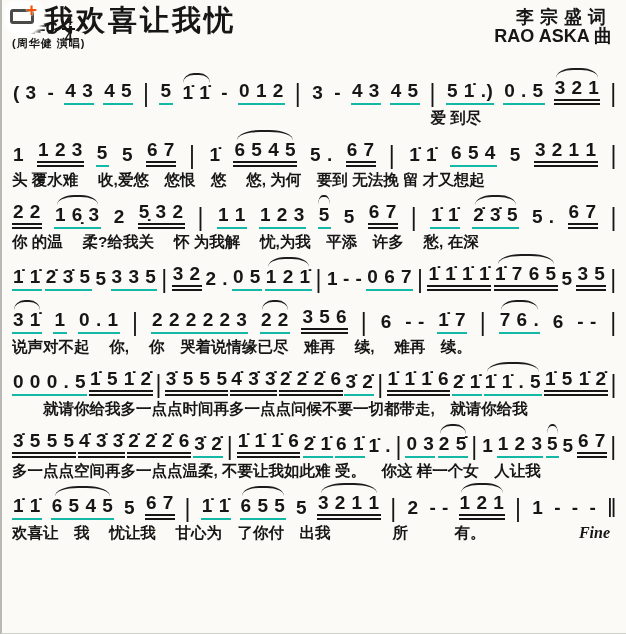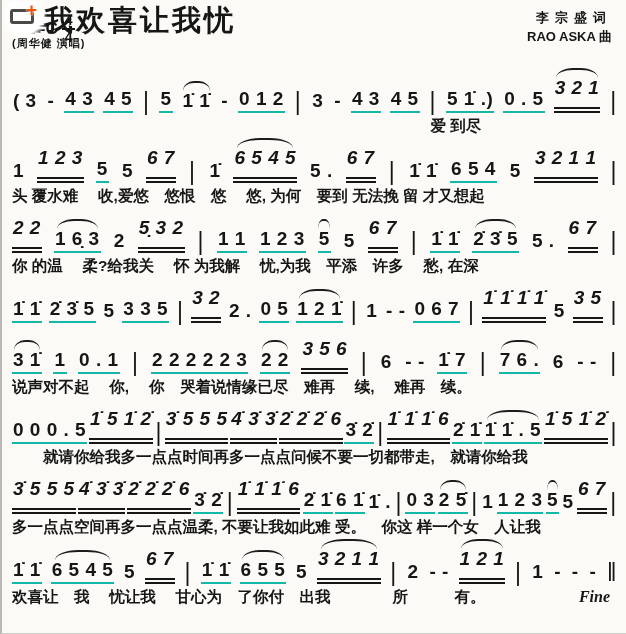--- a/index.html
+++ b/index.html
@@ -37,33 +37,33 @@
     position:absolute; left:14px; top:10px;
     font-weight:bold; font-size:17px;
     display:flex; align-items:center; gap:4px;
   }
   .frac { display:inline-flex; flex-direction:column; align-items:center; font-size:14px; line-height:13px; font-weight:bold; }
   .frac .num { border-bottom:2px solid #161616; padding:0 3px 1px; }
   .frac .den { padding-top:1px; }
   .titleblock { position:absolute; left:0; right:0; top:0; }
   .title { font-size:29px; font-weight:bold; letter-spacing:3px; line-height:32px; }
   .subtitle { font-size:11px; font-weight:bold; letter-spacing:1px; }
-  .credits { position:absolute; right:8px; top:4px; text-align:right; font-weight:bold; font-size:13px; line-height:19px; }
+  .credits { position:absolute; right:8px; top:4px; text-align:right; font-weight:bold; font-size:18px; line-height:19px; }
   .credits .lyr { letter-spacing:6px; }
   
   .score { margin-top:6px; }
   .line { margin-bottom:1px; }
   .notes {
     display:flex; justify-content:space-between; align-items:flex-end;
     font-weight:bold; font-size:19px; line-height:22px;
     padding:11px 2px 3px 0;
   }
   .seg { position:relative; white-space:pre; letter-spacing:0.5px; padding:0 1px 1px; }
   .u1 { border-bottom:2px solid #14b8a6; }
-  .u2 { border-bottom:6px double #161616; padding-bottom:8px;font-style:italic; }
+  .u2 { border-bottom:6px double #161616; padding-bottom:0; }
   .bar { font-weight:normal; font-size:23px; line-height:20px; transform:scaleY(1.15); border:none; padding-bottom:2px; }
   .slur::before {
     content:""; position:absolute; left:6%; right:6%; top:-9px; height:8px;
     border-top:2px solid #1c1c1c;
     border-top-left-radius:50% 120%;
     border-top-right-radius:50% 120%;
   }
   .lyrics {
     position:relative;
     font-weight:bold; font-size:15.5px; line-height:19px;
@@ -176,20 +176,21 @@
           <span class="seg u2">3 2</span>
           <span class="seg">2 .</span>
           <span class="seg u1">0 5</span>
           <span class="seg u1 slur">1 2 1̇</span>
           <span class="seg bar">|</span>
           <span class="seg">1</span>
           <span class="seg">- -</span>
           <span class="seg u1">0 6 7</span>
           <span class="seg bar">|</span>
           <span class="seg u2">1̇ 1̇ 1̇ 1̇</span>
+          <span class="seg u2 slur">1̇ 7 6 5</span>
           <span class="seg">5</span>
           <span class="seg u2">3 5</span>
           <span class="seg bar">|</span>
         </div>
       </div>
       <div class="line">
         <div class="notes">
           <span class="seg u1 slur">3 1̇</span>
           <span class="seg u1">1</span>
           <span class="seg u1">0 . 1</span>

